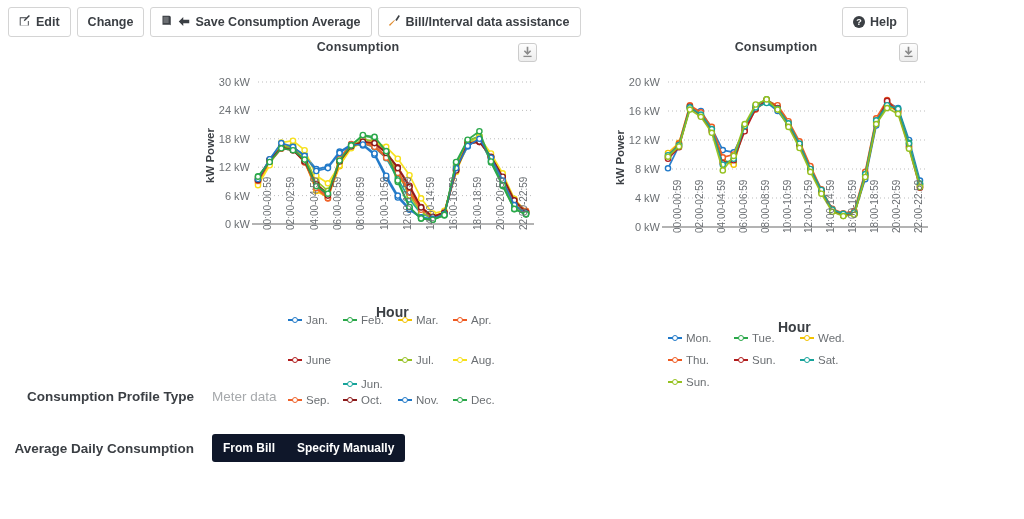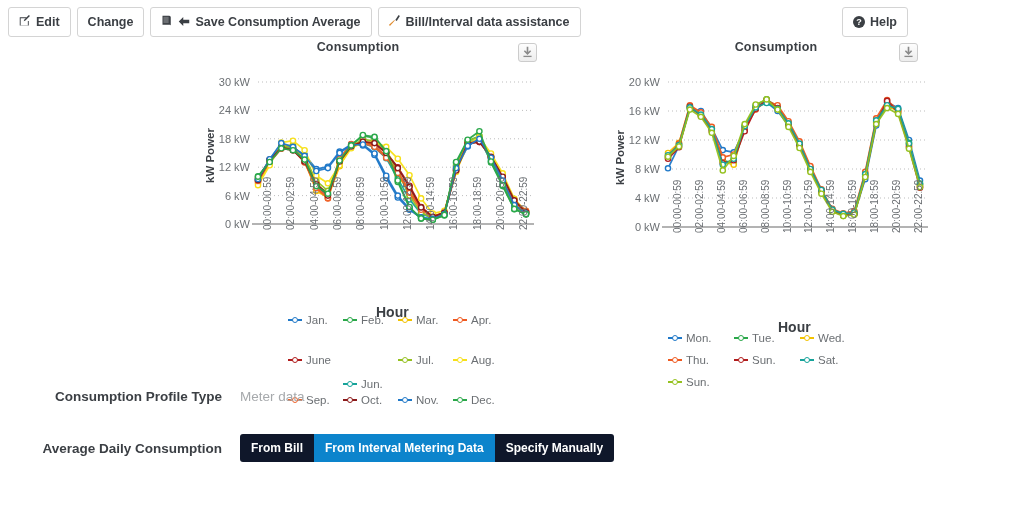--- a/index.html
+++ b/index.html
@@ -106,21 +106,21 @@
     background: #fff; border: 1.6px solid currentColor;
   }
   #legend-left  { left: 288px; top: 314px; width: 230px; }
   #legend-left .lg-item { width: 55px; margin-bottom: 4px; }
   #legend-right { left: 668px; top: 332px; width: 245px; gap: 6px; }
   #legend-right .lg-item { width: 60px; margin-bottom: 4px; }
 
   
   .form-row { position: absolute; display: flex; align-items: center; }
   .form-label {
-    width: 240px; text-align: right; padding-right: 18px;
+    width: 212px; text-align: right; padding-right: 18px;
     font-size: 13.5px; font-weight: bold; color: #3b3f44;
     white-space: nowrap;
   }
   .static-val { font-size: 13.5px; color: #a6a9ac; }
   .qmark {
     display: inline-block; width: 13px; height: 13px; border-radius: 50%;
     background: #2b90d9; color: #fff; font-size: 10px; font-weight: bold;
     text-align: center; line-height: 13px; margin-left: 4px;
     vertical-align: 1px;
   }
@@ -854,19 +854,18 @@
 
   <div class="form-row" id="row-type">
     <div class="form-label">Consumption Profile Type</div>
     <div class="static-val">Meter data</div>
   </div>
 
   <div class="form-row" id="row-adc">
     <div class="form-label">Average Daily Consumption</div>
     <div class="btn-group" id="adc-group">
         <div class="seg">From Bill</div>
-        <div class="seg active">From Interval Metering Data</div>
         <div class="seg">Specify Manually</div>
       </div>
   </div>
 
 
 </div>
 
 </body></html>

